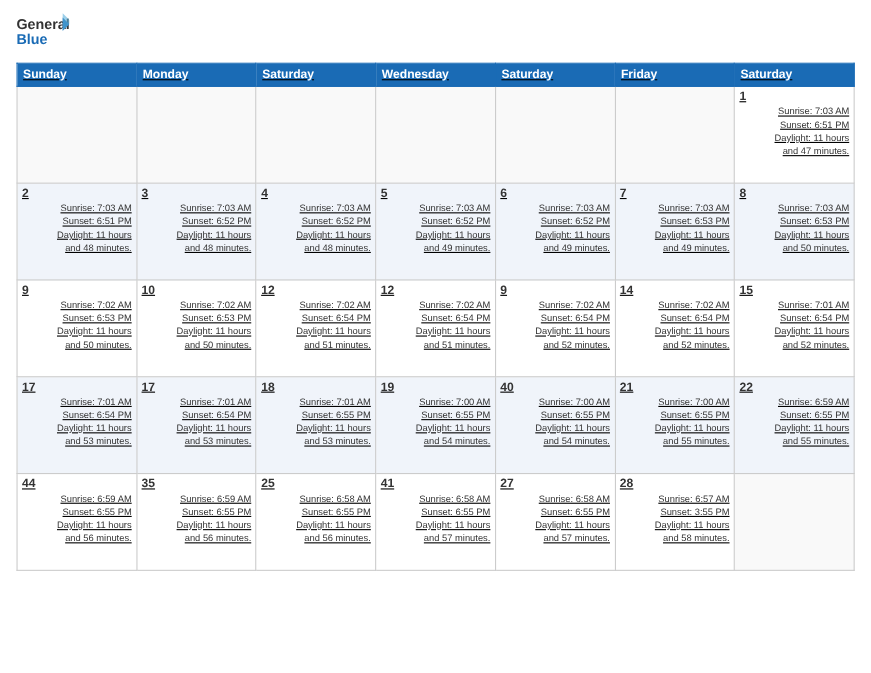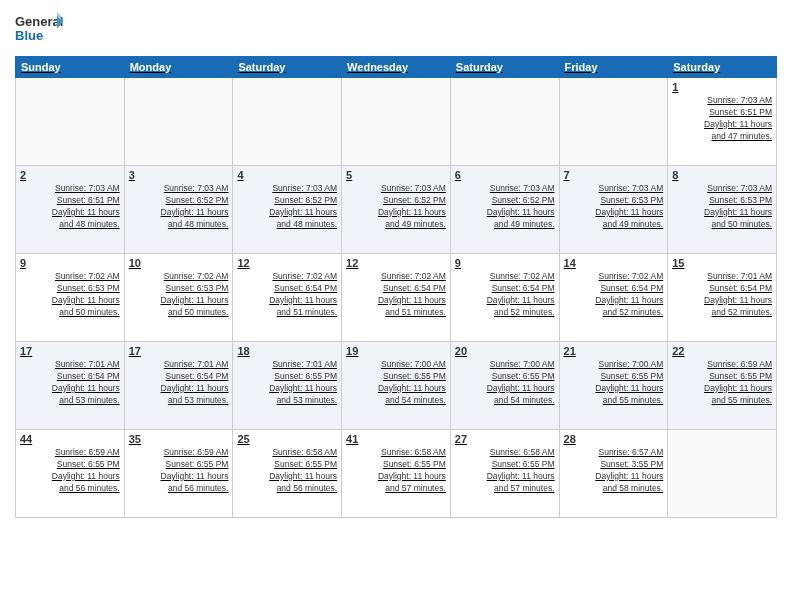--- a/index.html
+++ b/index.html
@@ -253,21 +253,21 @@
 and 53 minutes.</div>
           </td>
           <td>
             <div class="day-num">19</div>
             <div class="day-info" style="white-space: pre-line;">Sunrise: 7:00 AM
 Sunset: 6:55 PM
 Daylight: 11 hours
 and 54 minutes.</div>
           </td>
           <td>
-            <div class="day-num">20</div>
+            <div class="day-num">40</div>
             <div class="day-info" style="white-space: pre-line;">Sunrise: 7:00 AM
 Sunset: 6:55 PM
 Daylight: 11 hours
 and 54 minutes.</div>
           </td>
           <td>
             <div class="day-num">21</div>
             <div class="day-info" style="white-space: pre-line;">Sunrise: 7:00 AM
 Sunset: 6:55 PM
 Daylight: 11 hours

